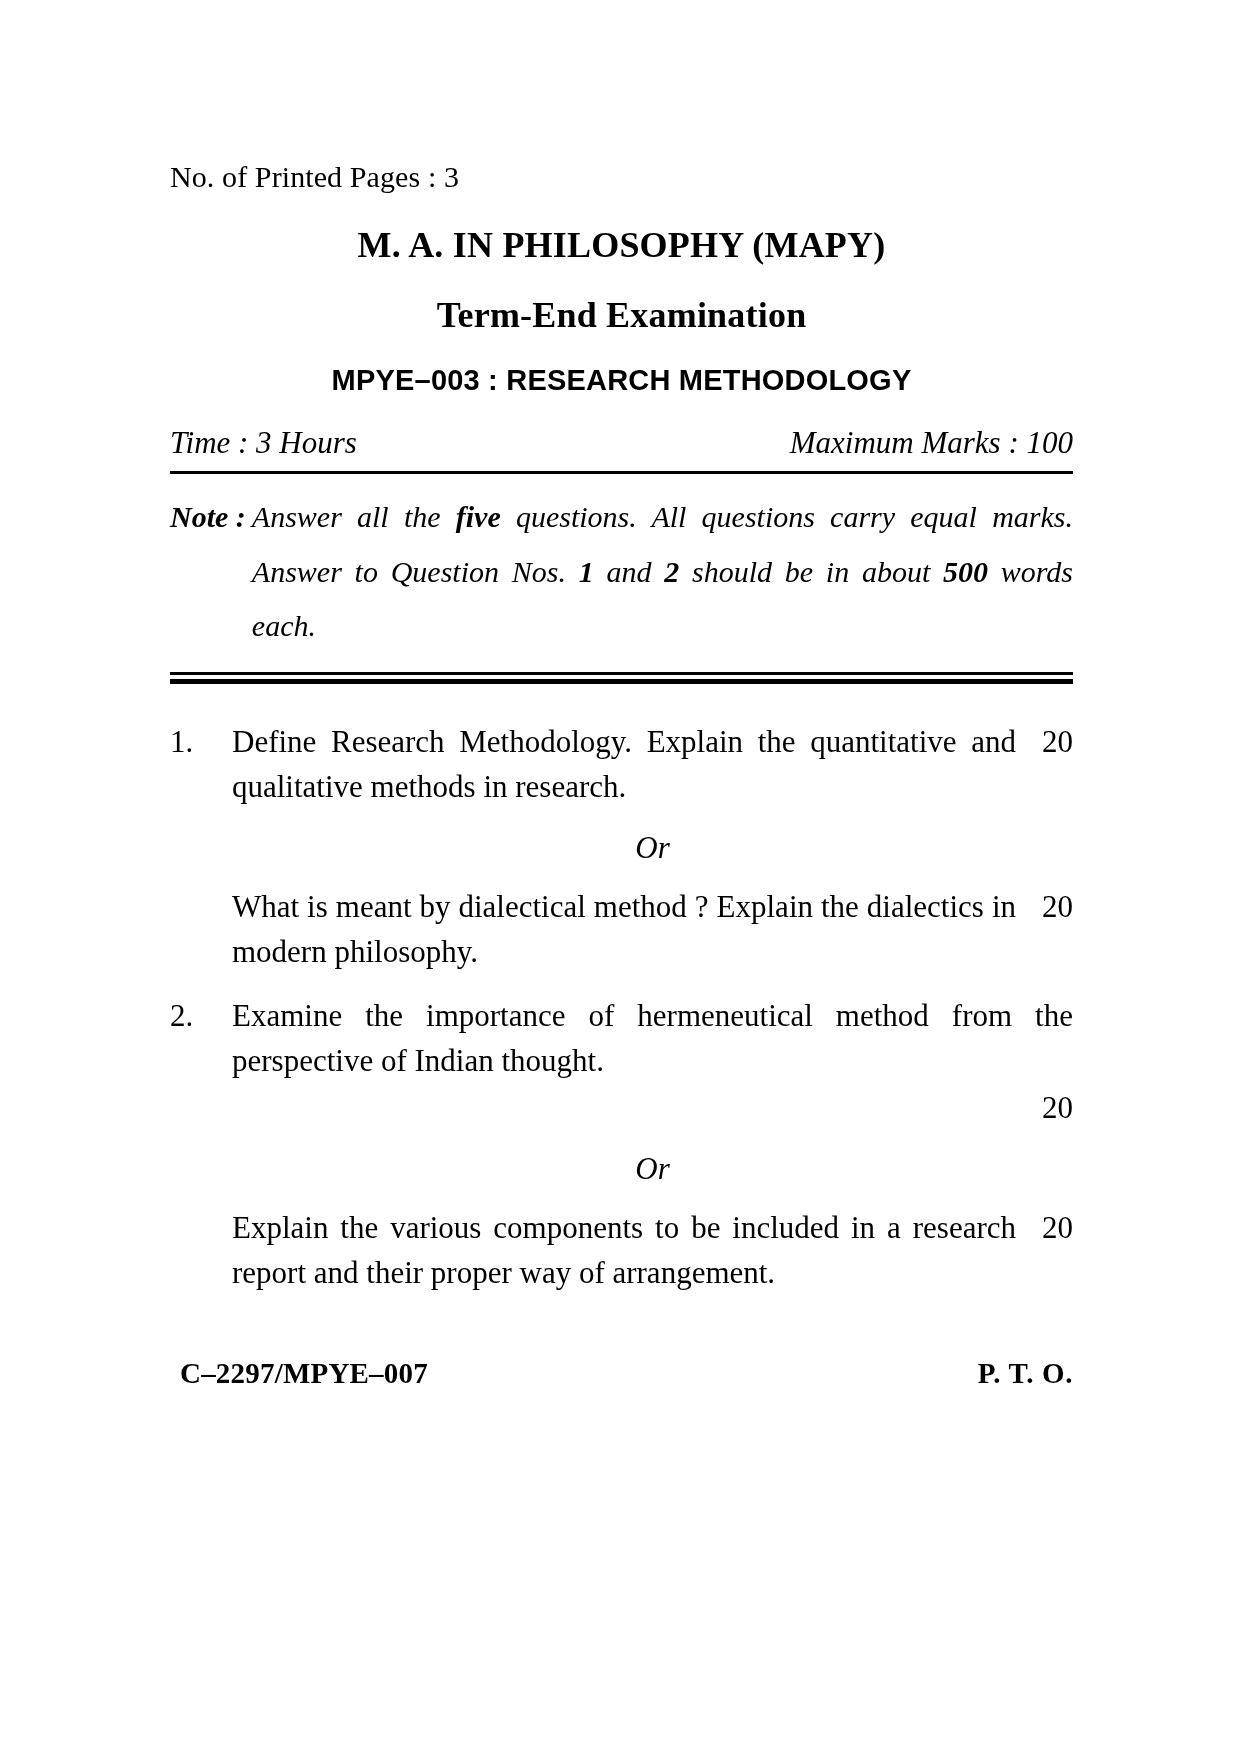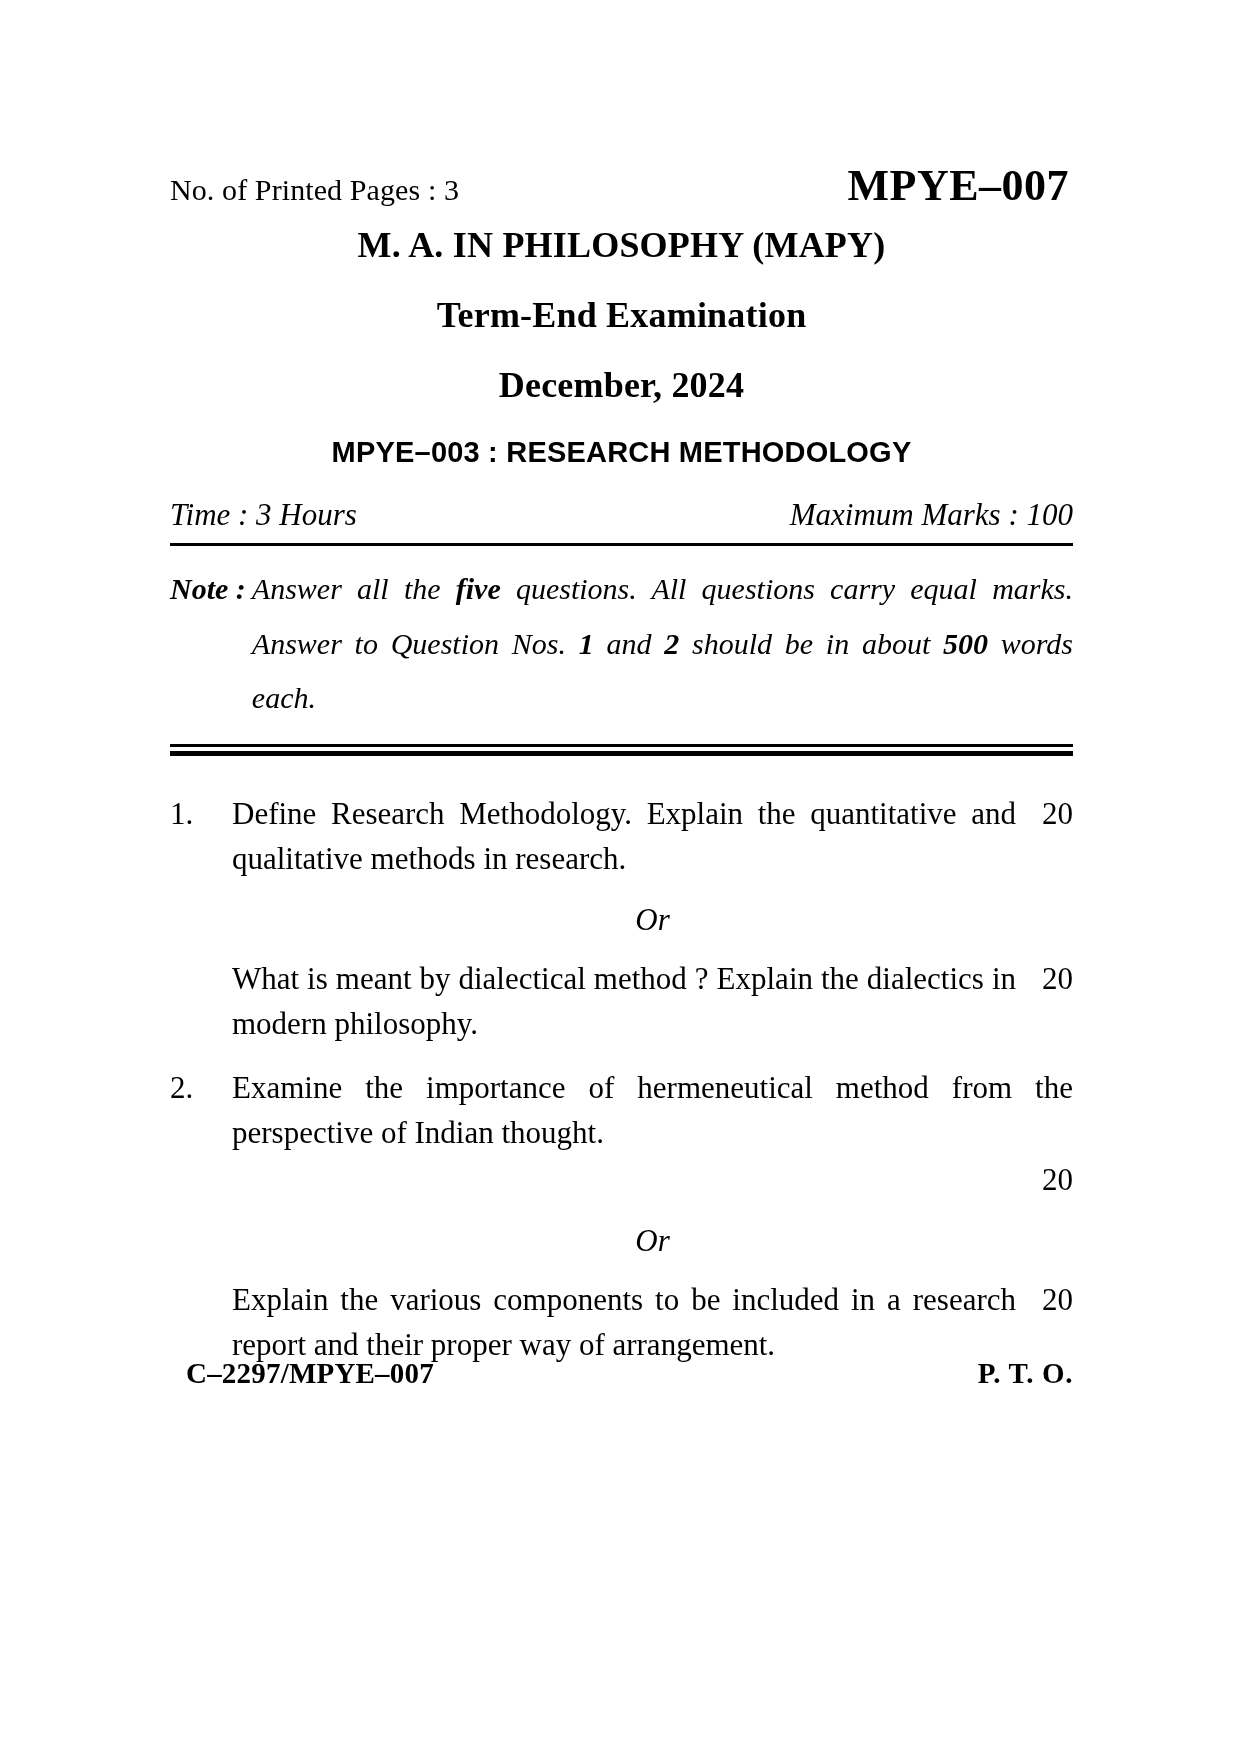--- a/index.html
+++ b/index.html
@@ -161,46 +161,44 @@
     margin: 16px 0 14px 0;
   }
 
   .alt-block { margin-bottom: 4px; }
 
   .gap-sm { height: 10px; }
 
   
   .footer {
     position: absolute;
-    left: 186px;
+    left: 180px;
     right: 168px;
     bottom: 210px;
     display: flex;
     justify-content: space-between;
     align-items: baseline;
     font-weight: bold;
     font-size: 29px;
   }
   .footer-left  { white-space: nowrap; letter-spacing: 0.2px; }
   .footer-right { white-space: nowrap; letter-spacing: 0.6px; }
 </style>
 </head>
 <body>
 
 <div class="page">
 
   <div class="header-row">
     <div class="printed-pages">No. of Printed Pages : 3</div>
-    <div class="course-code-top">MPYE–007</div>
   </div>
 
   <div class="title-block">
     <div class="title-line title-1">M. A. IN PHILOSOPHY (MAPY)</div>
     <div class="title-line title-2">Term-End Examination</div>
-    <div class="title-line title-3">December, 2024</div>
   </div>
 
   <div class="subject-line">MPYE–003 : RESEARCH METHODOLOGY</div>
 
   <div class="meta-row">
     <div class="meta-left">Time : 3 Hours</div>
     <div class="meta-right">Maximum Marks : 100</div>
   </div>
   <div class="rule-single"></div>
 

